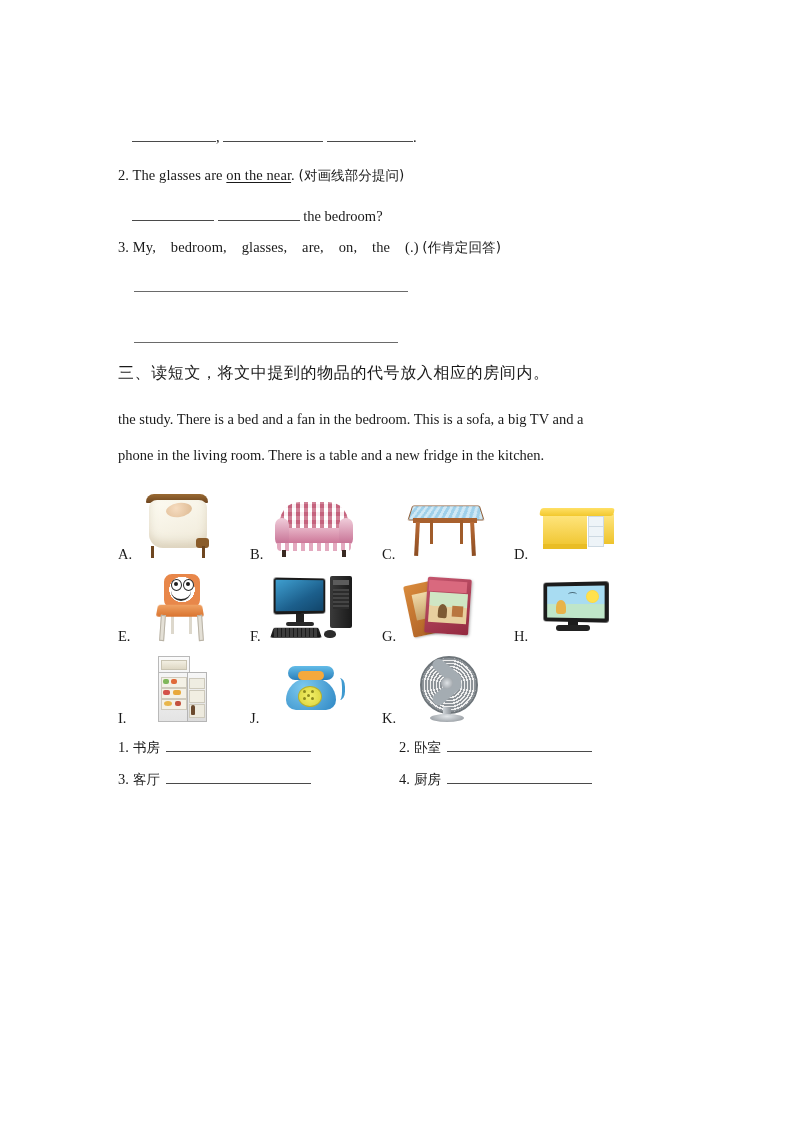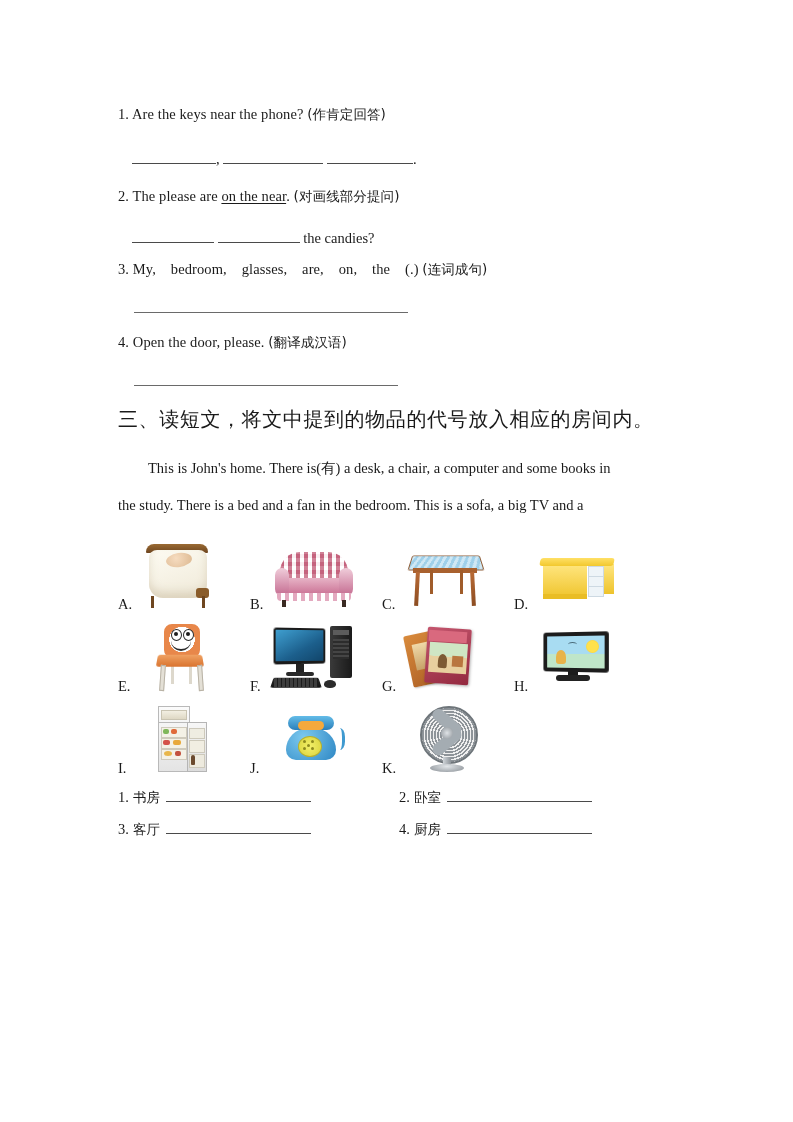--- a/index.html
+++ b/index.html
@@ -35,21 +35,21 @@
     line-height: 1.5;
     letter-spacing: 0.1px;
     white-space: nowrap;
   }
   .cn {
     font-family: "DejaVu Sans", sans-serif;
     font-size: 13.5px;
   }
   .cn-head {
     font-family: Liberation Mono, monospace;
-    font-size: 20px;
+    font-size: 16px;
     letter-spacing: 0.6px;
   }
   .u-line { text-decoration: underline; text-underline-offset: 2px; }
 
   
   .blank-row {
     white-space: nowrap;
     font-size: 14.5px;
     line-height: 1;
   }
@@ -251,83 +251,73 @@
   .fan-hub { left: 37px; top: 25px; width: 12px; height: 12px; background: radial-gradient(circle,#dfe3e6,#8b9197); border-radius: 50%; }
   .fan-neck { left: 39px; top: 55px; width: 8px; height: 9px; background: linear-gradient(90deg,#cfd4d8,#8e949a); }
   .fan-base { left: 26px; top: 62px; width: 34px; height: 8px; background: radial-gradient(ellipse at 50% 30%,#e2e6e9,#878d93); border-radius: 50%; }
 </style>
 </head>
 <body>
 
 <div class="page">
   <div class="content">
 
-    <div class="q-line">
-      <span>1.</span>
-      <span>Are the keys near the phone?</span>
-      <span class="cn">(作肯定回答)</span>
-    </div>
 
     <div style="height:25px"></div>
 
     <div class="blank-row" style="padding-left:14px;">
       <span class="blank" style="width:84px;"></span><span style="font-size:14.5px;">,</span>
       <span class="blank" style="width:100px;"></span>
       <span class="blank" style="width:86px;"></span><span style="font-size:14.5px;">.</span>
     </div>
 
     <div style="height:20px"></div>
 
     <div class="q-line">
       <span>2.</span>
-      <span>The please are </span><span class="u-line">on the near</span><span>.</span>
+      <span>The glasses are </span><span class="u-line">on the near</span><span>.</span>
       <span class="cn">(对画线部分提问)</span>
     </div>
 
     <div style="height:22px"></div>
 
     <div class="blank-row" style="padding-left:14px;">
       <span class="blank" style="width:82px;"></span>
       <span class="blank" style="width:82px;"></span>
-      <span style="font-size:14.5px;">the candies?</span>
+      <span style="font-size:14.5px;">the bedroom?</span>
     </div>
 
     <div style="height:13px"></div>
 
     <div class="q-line">
       <span>3.</span>
       <span style="white-space:pre;">My,    bedroom,    glasses,    are,    on,    the    (.)</span>
-      <span class="cn">(连词成句)</span>
+      <span class="cn">(作肯定回答)</span>
     </div>
 
     <div style="height:31px"></div>
 
     <div class="long-rule" style="margin-left:16px;width:274px;"></div>
 
     <div style="height:19px"></div>
 
-    <div class="q-line">
-      <span>4.</span>
-      <span>Open the door, please.</span>
-      <span class="cn">(翻译成汉语)</span>
-    </div>
 
     <div style="height:30px"></div>
 
     <div class="long-rule" style="margin-left:16px;width:264px;"></div>
 
     <div style="height:20px"></div>
 
     <div class="cn-head">三、读短文，将文中提到的物品的代号放入相应的房间内。</div>
 
     <div style="height:17px"></div>
 
     <div class="passage">
-      <div><span class="indent"></span><span>This is John's home. There is(有) a desk, a chair, a computer and some books in</span></div>
       <div>the study. There is a bed and a fan in the bedroom. This is a sofa, a big TV and a</div>
+      <div>phone in the living room. There is a table and a new fridge in the kitchen.</div>
     </div>
 
     <div style="height:8px"></div>
 
     <div class="pic-row">
 
       <div class="pic-cell">
         <span class="pic-letter">A.</span>
         <span class="pic-art">
           <span class="art bed-head"></span>

